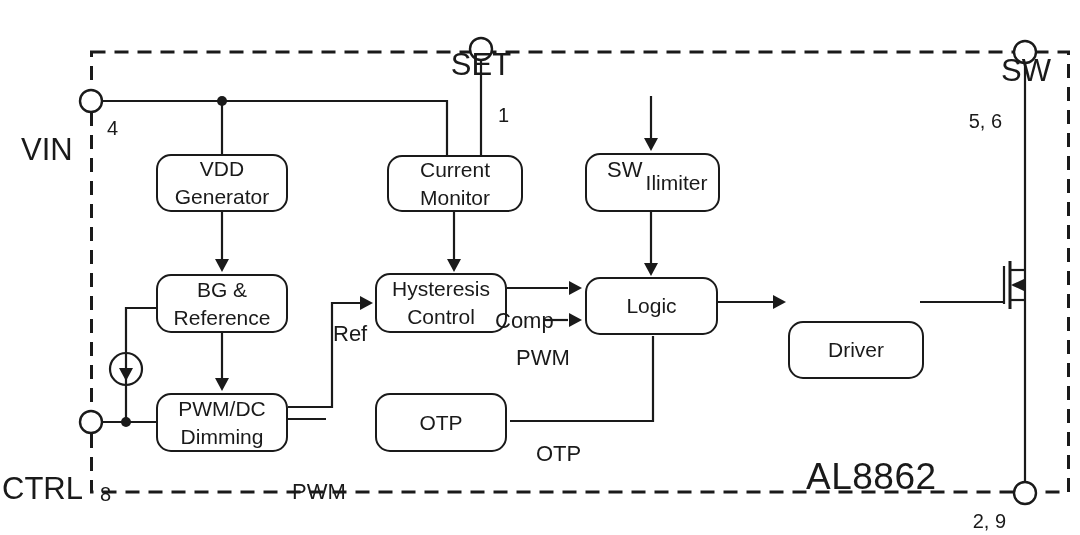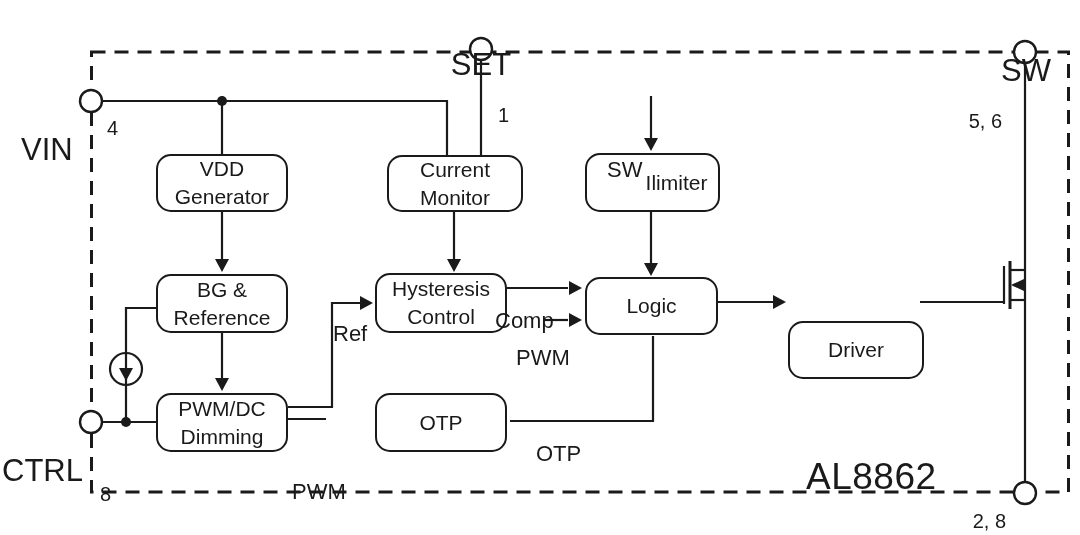--- a/index.html
+++ b/index.html
@@ -111,28 +111,28 @@
 Control</div>
   <div class="block" style="left:585px;top:277px;width:133px;height:58px;">Logic</div>
   <div class="block" style="left:788px;top:278px;width:136px;height:58px;margin-top:43px;">Driver</div>
   <div class="block" style="left:156px;top:393px;width:132px;height:59px;">PWM/DC
 Dimming</div>
   <div class="block" style="left:375px;top:393px;width:132px;height:59px;">OTP</div>
 
   <div class="lbl pin-name" style="left:21px;top:86px;">VIN</div>
   <div class="lbl pin-name center-x" style="left:481px;top:1px;">SET</div>
   <div class="lbl pin-name center-x" style="left:1026px;top:7px;">SW</div>
-  <div class="lbl pin-name" style="left:2px;top:407px;">CTRL</div>
+  <div class="lbl pin-name" style="left:2px;top:425px;">CTRL</div>
   <div class="lbl pin-name center-x" style="left:1027px;top:508px;">GND</div>
 
   <div class="lbl pin-num" style="left:107px;top:70px;">4</div>
   <div class="lbl pin-num" style="left:498px;top:57px;">1</div>
   <div class="lbl pin-num right-align" style="left:962px;top:63px;width:40px;">5, 6</div>
   <div class="lbl pin-num" style="left:100px;top:436px;">8</div>
-  <div class="lbl pin-num right-align" style="left:966px;top:463px;width:40px;">2, 8</div>
+  <div class="lbl pin-num right-align" style="left:966px;top:463px;width:40px;">2, 9</div>
 
   <div class="lbl sig" style="left:333px;top:275px;">Ref</div>
   <div class="lbl sig" style="left:495px;top:262px;">Comp</div>
   <div class="lbl sig" style="left:516px;top:299px;">PWM</div>
   <div class="lbl sig" style="left:292px;top:433px;">PWM</div>
   <div class="lbl sig" style="left:536px;top:395px;">OTP</div>
   <div class="lbl sig" style="left:607px;top:111px;">SW</div>
 
   <div class="lbl part" style="left:806px;top:410px;">AL8862</div>
 

